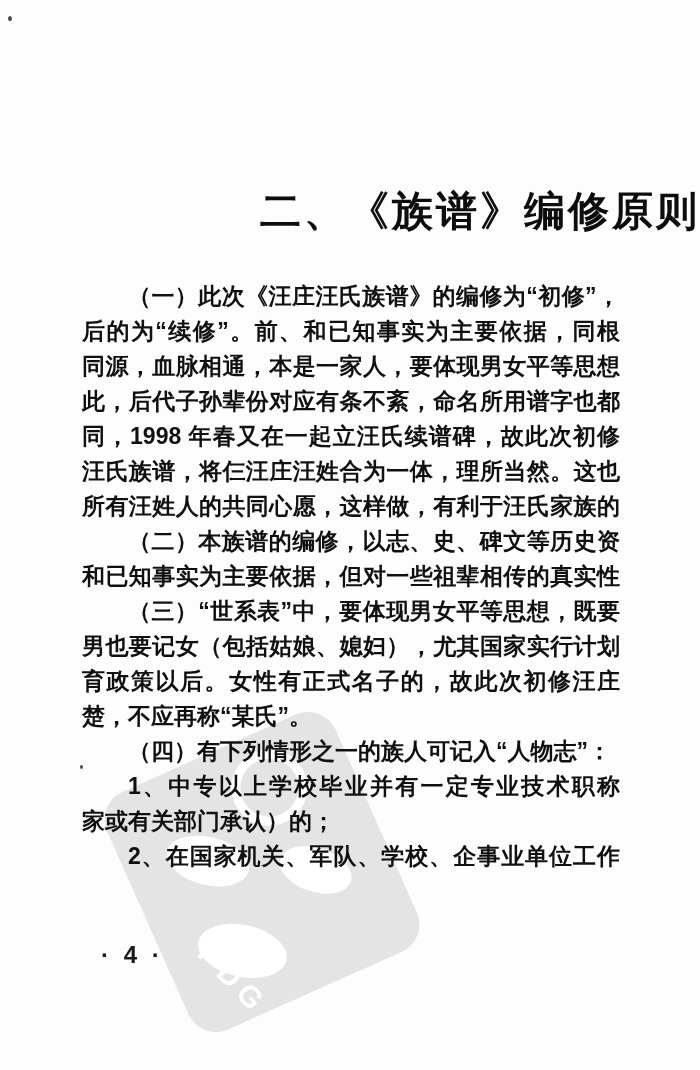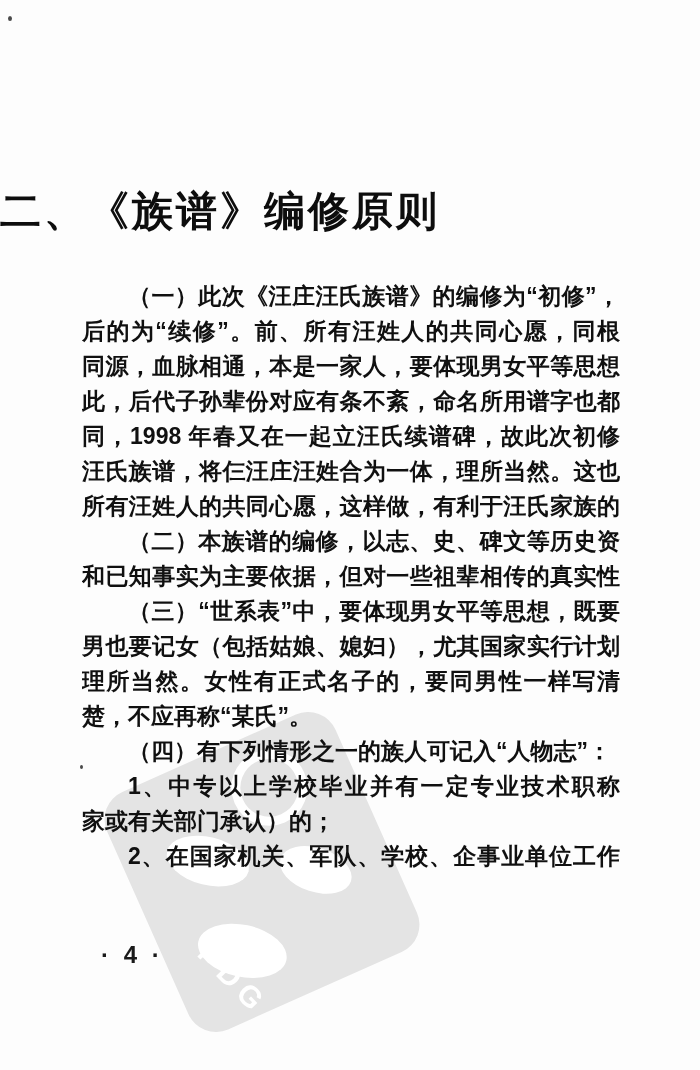--- a/index.html
+++ b/index.html
@@ -42,21 +42,21 @@
     font-size: 30px;
     letter-spacing: 7px;
     transform: rotate(46deg);
   }
   
   .title {
     position: absolute;
     left: 0; top: 186px;
     width: 700px;
     margin: 0;
-    text-align: left;
+    text-align: right;
     font-size: 41px;
     line-height: 50px;
     font-weight: bold;
     letter-spacing: 3px;
     color: #0d0d0d;
     z-index: 2;
   }
   .body-text {
     position: absolute;
     left: 82px; top: 279px;
@@ -105,31 +105,31 @@
     <div class="wm-blob b1"></div>
     <div class="wm-blob b2"></div>
     <div class="wm-blob b3"></div>
   </div>
   <div class="wm-pdg">PDG</div>
 
   <h1 class="title">二、《族谱》编修原则</h1>
 
   <div class="body-text">
     <div class="ln ind fill">（一）此次《汪庄汪氏族谱》的编修为“初修”，以</div>
-    <div class="ln fill">后的为“续修”。前、所有汪姓人的共同心愿，同根</div>
+    <div class="ln fill">后的为“续修”。前、和已知事实为主要依据，同根</div>
     <div class="ln fill">同源，血脉相通，本是一家人，要体现男女平等思想</div>
     <div class="ln fill">此，后代子孙辈份对应有条不紊，命名所用谱字也都相</div>
     <div class="ln fill">同，1998 年春又在一起立汪氏续谱碑，故此次初修汪庄</div>
     <div class="ln fill">汪氏族谱，将仨汪庄汪姓合为一体，理所当然。这也是</div>
     <div class="ln fill">所有汪姓人的共同心愿，这样做，有利于汪氏家族的和</div>
     <div class="ln ind fill">（二）本族谱的编修，以志、史、碑文等历史资料</div>
     <div class="ln fill">和已知事实为主要依据，但对一些祖辈相传的真实性较</div>
     <div class="ln ind fill">（三）“世系表”中，要体现男女平等思想，既要记</div>
     <div class="ln fill">男也要记女（包括姑娘、媳妇），尤其国家实行计划生</div>
-    <div class="ln fill">理所当然。女性有正式名子的，要同男性一样写清</div>
+    <div class="ln fill">育政策以后。女性有正式名子的，故此次初修汪庄</div>
     <div class="ln">楚，不应再称“某氏”。</div>
     <div class="ln ind">（四）有下列情形之一的族人可记入“人物志”：</div>
     <div class="ln ind fill">1、中专以上学校毕业并有一定专业技术职称（国</div>
     <div class="ln">家或有关部门承认）的；</div>
     <div class="ln ind fill">2、在国家机关、军队、学校、企事业单位工作及</div>
   </div>
 
   <div class="pageno">· 4 ·</div>
 
 </div>

